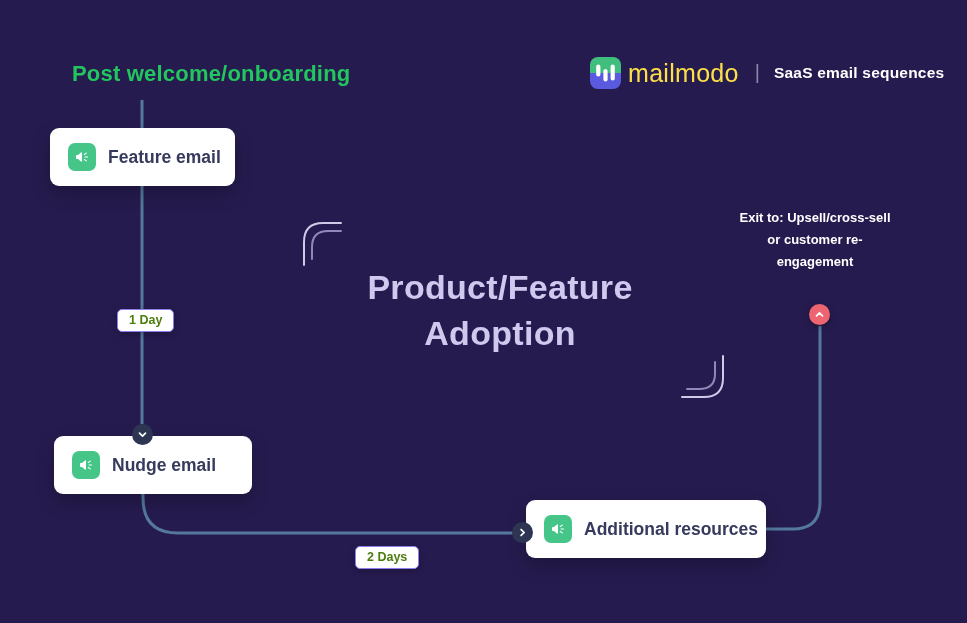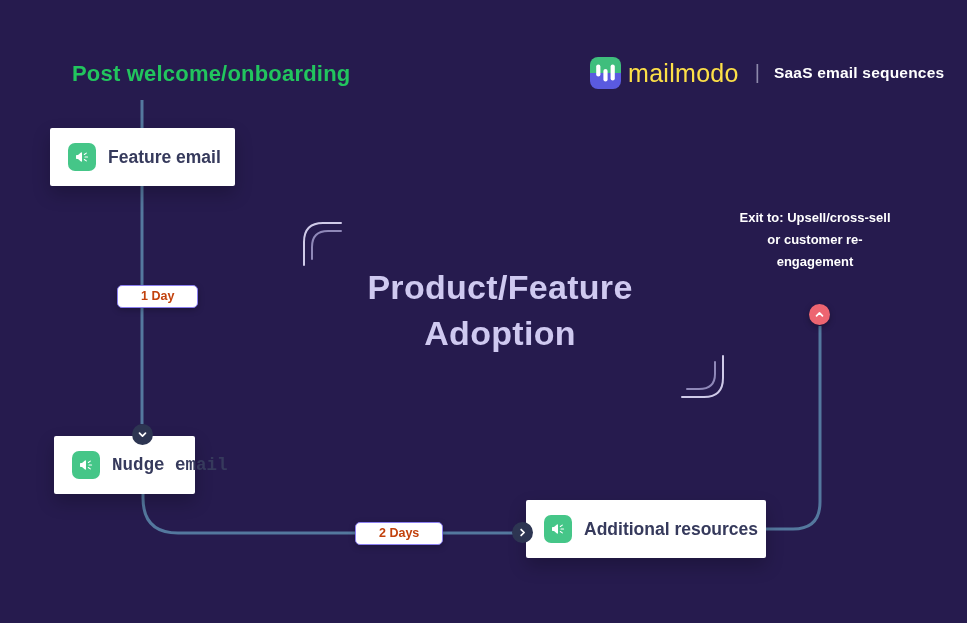--- a/index.html
+++ b/index.html
@@ -12,33 +12,33 @@
 
   .brand{position:absolute;left:590px;top:57px;display:flex;align-items:center;}
   .brand .logo{width:31px;height:32px;display:block;}
   .brand .wordmark{color:#fde047;font-size:25px;font-weight:400;letter-spacing:.3px;margin-left:7px;}
   .brand .divider{color:#8d89ab;font-size:20px;margin:0 14px 0 16px;font-weight:300;transform:translateY(-1px);}
   .brand .tagline{color:#ffffff;font-size:15.5px;font-weight:bold;letter-spacing:.2px;}
 
   .big-title{position:absolute;left:250px;top:264px;width:500px;text-align:center;
     color:#cfc9f0;font-size:34px;font-weight:bold;line-height:46px;letter-spacing:.3px;}
 
-  .node-card{position:absolute;background:#ffffff;border-radius:2px;display:flex;align-items:center;
+  .node-card{position:absolute;background:#ffffff;border-radius:9px;display:flex;align-items:center;
     gap:12px;padding:0 20px 0 18px;box-shadow:0 8px 18px rgba(0,0,0,.22);height:58px;box-sizing:border-box;}
   .node-card .icon-chip{width:28px;height:28px;border-radius:7px;background:#45c688;
     display:flex;align-items:center;justify-content:center;flex:0 0 auto;}
   .node-card .node-label{color:#363a5c;font-size:17.5px;font-weight:bold;white-space:nowrap;}
 
   .card-feature{left:50px;top:128px;width:185px;}
-  .card-nudge{left:54px;top:436px;width:141px;font-family:Liberation Mono, monospace;}
+  .card-nudge{left:54px;top:436px;width:198px;}
   .card-additional{left:526px;top:500px;width:240px;}
 
   .delay-badge{position:absolute;background:#ffffff;border:1.5px solid #8b7ff0;border-radius:5px;
-    color:#c2410c;font-size:12.5px;font-weight:bold;padding:3px 23px;line-height:15px;
-    box-shadow:0 2px 6px rgba(0,0,0,.25);}
+    color:#4d7c0f;font-size:12.5px;font-weight:bold;padding:3px 11px;line-height:15px;
+    box-shadow:0 2px 6px rgba(0,0,0,.25);margin-top:24px;}
   .badge-1day{left:117px;top:285px;}
   .badge-2days{left:355px;top:522px;text-align:right;}
 
   .dot{position:absolute;width:21px;height:21px;border-radius:50%;display:flex;align-items:center;justify-content:center;}
   .dot svg{display:block;}
   .dot-dark{background:#2d3552;}
   .dot-down{left:132px;top:424px;}
   .dot-right{left:512px;top:522px;}
   .dot-exit{left:809px;top:304px;background:#ed6571;box-shadow:0 2px 6px rgba(0,0,0,.3);}
 

